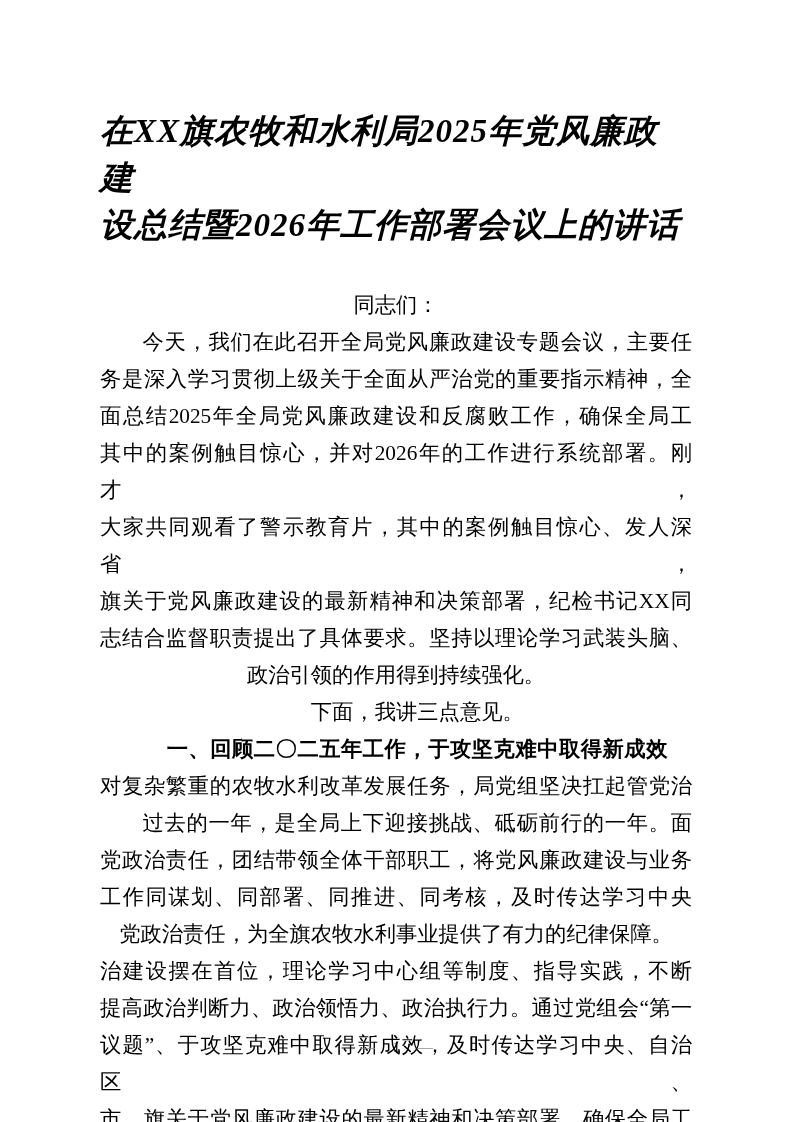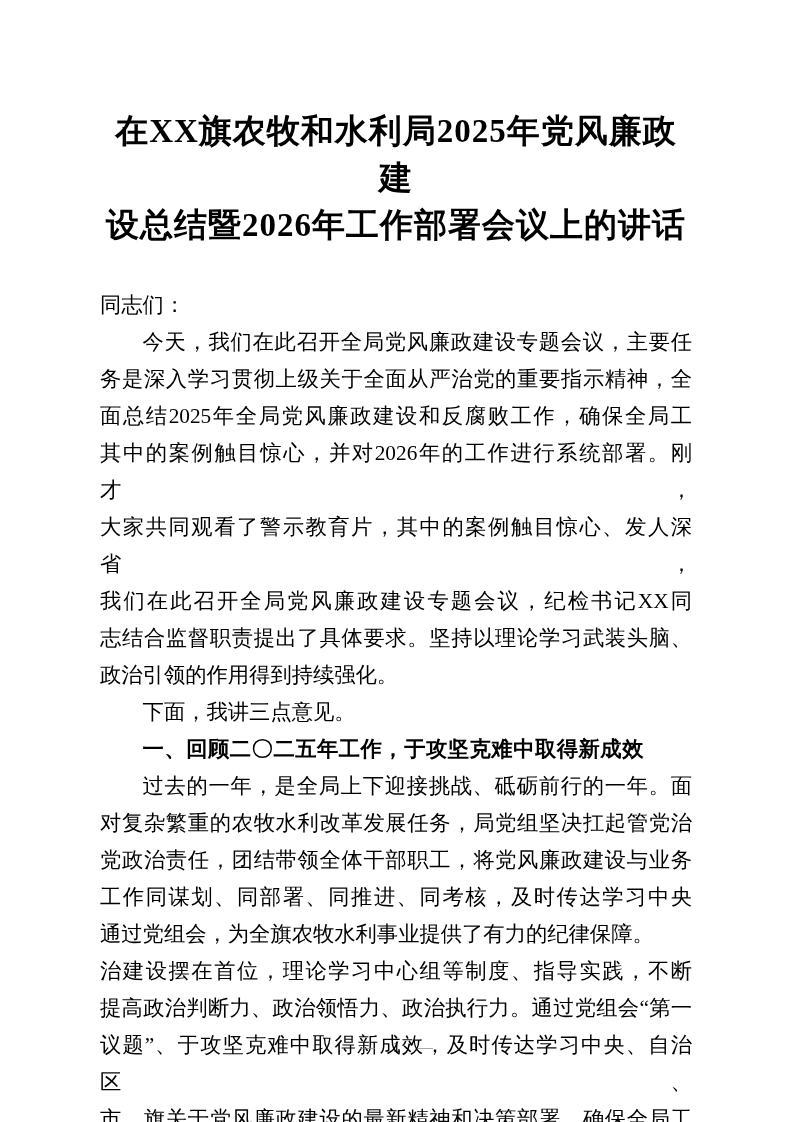--- a/index.html
+++ b/index.html
@@ -18,32 +18,32 @@
   .doc {
     position: absolute;
     left: 100px;
     top: 108px;
     width: 592px;
   }
   .title {
     font-size: 33px;
     line-height: 47px;
     font-weight: bold;
-    text-align: center;
     letter-spacing: 1px;
     font-family: "Liberation Serif", "DejaVu Serif", serif;
+    font-style: italic;
   }
   .body-text {
     margin-top: 38px;
     font-size: 21.3px;
     line-height: 37px;
   }
   .line {
     white-space: nowrap;
-    text-align: left;
+    text-align: center;
   }
   .line.just {
     white-space: normal;
     text-align: justify;
     text-align-last: justify;
   }
   .line.indent { text-indent: 2em; }
   .salutation { text-indent: 0; }
   .heading {
     font-family: "Liberation Sans", "DejaVu Sans", sans-serif;
@@ -76,30 +76,30 @@
       <div>在XX旗农牧和水利局2025年党风廉政建</div>
       <div>设总结暨2026年工作部署会议上的讲话</div>
     </div>
     <div class="body-text">
         <div class="line salutation">同志们：</div>
         <div class="line indent just">今天，我们在此召开全局党风廉政建设专题会议，主要任</div>
         <div class="line just">务是深入学习贯彻上级关于全面从严治党的重要指示精神，全</div>
         <div class="line just">面总结2025年全局党风廉政建设和反腐败工作，确保全局工</div>
         <div class="line just">其中的案例触目惊心，并对2026年的工作进行系统部署。刚才，</div>
         <div class="line just">大家共同观看了警示教育片，其中的案例触目惊心、发人深省，</div>
-        <div class="line just">我们在此召开全局党风廉政建设专题会议，纪检书记XX同</div>
+        <div class="line just">旗关于党风廉政建设的最新精神和决策部署，纪检书记XX同</div>
         <div class="line just">志结合监督职责提出了具体要求。坚持以理论学习武装头脑、</div>
         <div class="line">政治引领的作用得到持续强化。</div>
         <div class="line indent">下面，我讲三点意见。</div>
         <div class="line heading">一、回顾二〇二五年工作，于攻坚克难中取得新成效</div>
+        <div class="line just">对复杂繁重的农牧水利改革发展任务，局党组坚决扛起管党治</div>
         <div class="line indent just">过去的一年，是全局上下迎接挑战、砥砺前行的一年。面</div>
-        <div class="line just">对复杂繁重的农牧水利改革发展任务，局党组坚决扛起管党治</div>
         <div class="line just">党政治责任，团结带领全体干部职工，将党风廉政建设与业务</div>
         <div class="line just">工作同谋划、同部署、同推进、同考核，及时传达学习中央</div>
-        <div class="line">通过党组会，为全旗农牧水利事业提供了有力的纪律保障。</div>
+        <div class="line">党政治责任，为全旗农牧水利事业提供了有力的纪律保障。</div>
         <div class="line just">治建设摆在首位，理论学习中心组等制度、指导实践，不断</div>
         <div class="line just">提高政治判断力、政治领悟力、政治执行力。通过党组会“第一</div>
         <div class="line just">议题”、于攻坚克难中取得新成效，及时传达学习中央、自治区、</div>
         <div class="line just">市、旗关于党风廉政建设的最新精神和决策部署，确保全局工</div>
       </div>
   </div>
   <div class="footer">
     <span class="dash">—</span>
     <span class="num">1</span>
     <span class="dash">—</span>

